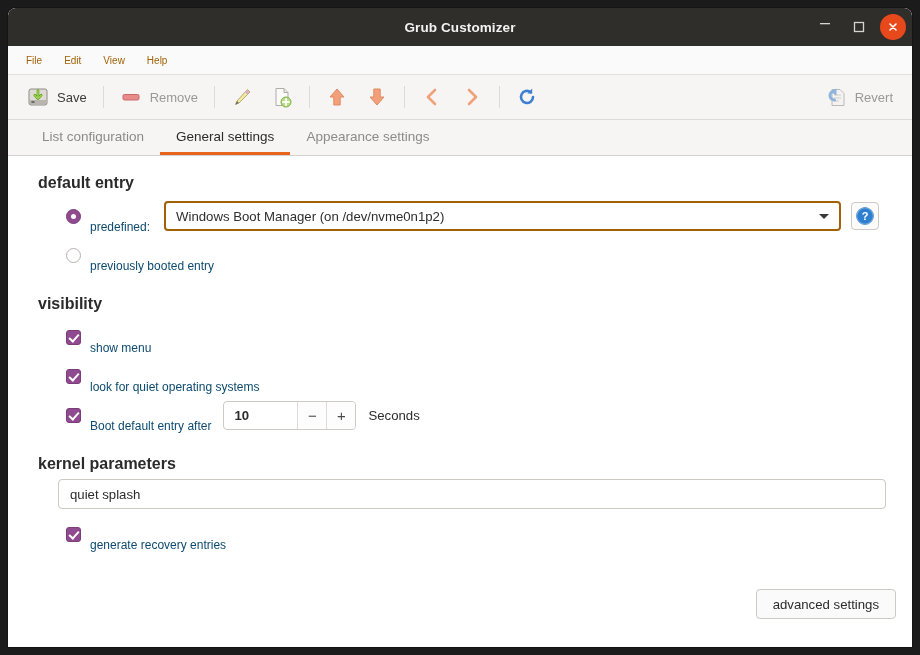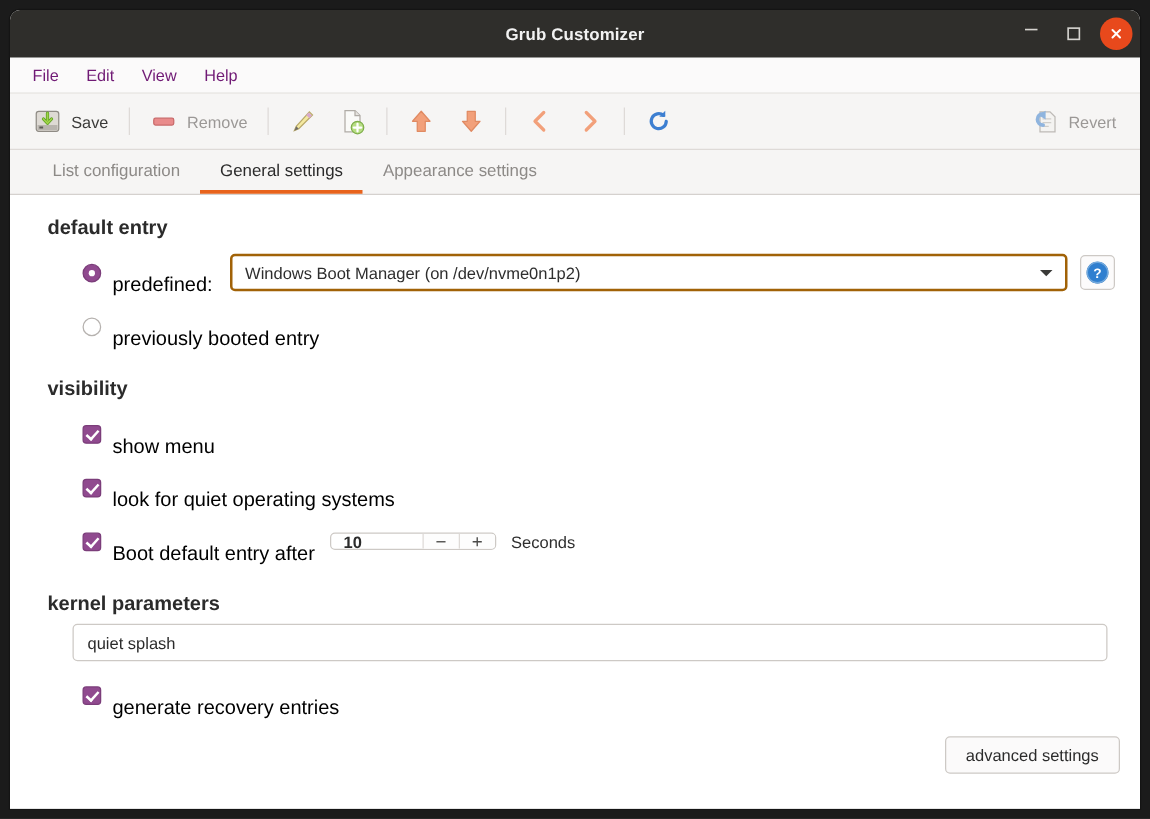--- a/index.html
+++ b/index.html
@@ -63,22 +63,22 @@
   .menubar {
     height: 29px;
     background: #fbfafa;
     border-bottom: 1px solid #e2dfdc;
     display: flex;
     align-items: center;
     padding-left: 8px;
     gap: 2px;
   }
   .menu-item {
-    font-size: 13px;
-    color: #701a75;
+    font-size: 10px;
+    color: #a16207;
     padding: 3px 10px;
     border-radius: 3px;
   }
 
   
   .toolbar {
     height: 45px;
     background: #f6f5f4;
     border-bottom: 1px solid #dedad7;
     display: flex;
@@ -166,22 +166,22 @@
   }
   .radio.checked::after {
     content: "";
     position: absolute;
     left: 4px; top: 4px;
     width: 5px; height: 5px;
     border-radius: 50%;
     background: #ffffff;
   }
   .radio-label, .cb-label {
-    font-size: 16px;
-    color: #000000;
+    font-size: 12px;
+    color: #0c4a6e;
     margin-left: 9px;
     margin-top: 22px;
   }
 
   
   .checkbox {
     width: 15px; height: 15px;
     border-radius: 3px;
     border: 1px solid #b6b2af;
     background: #ffffff;
@@ -238,21 +238,21 @@
     display: flex;
     align-items: center;
     justify-content: center;
   }
 
   
   .spin {
     margin-left: 12px;
     display: flex;
     align-items: stretch;
-    height: 14px;
+    height: 29px;
     border: 1px solid #cdc9c5;
     border-radius: 4px;
     background: #ffffff;
     overflow: hidden;
   }
   .spin-val {
     width: 73px;
     display: flex;
     align-items: center;
     padding-left: 10px;

